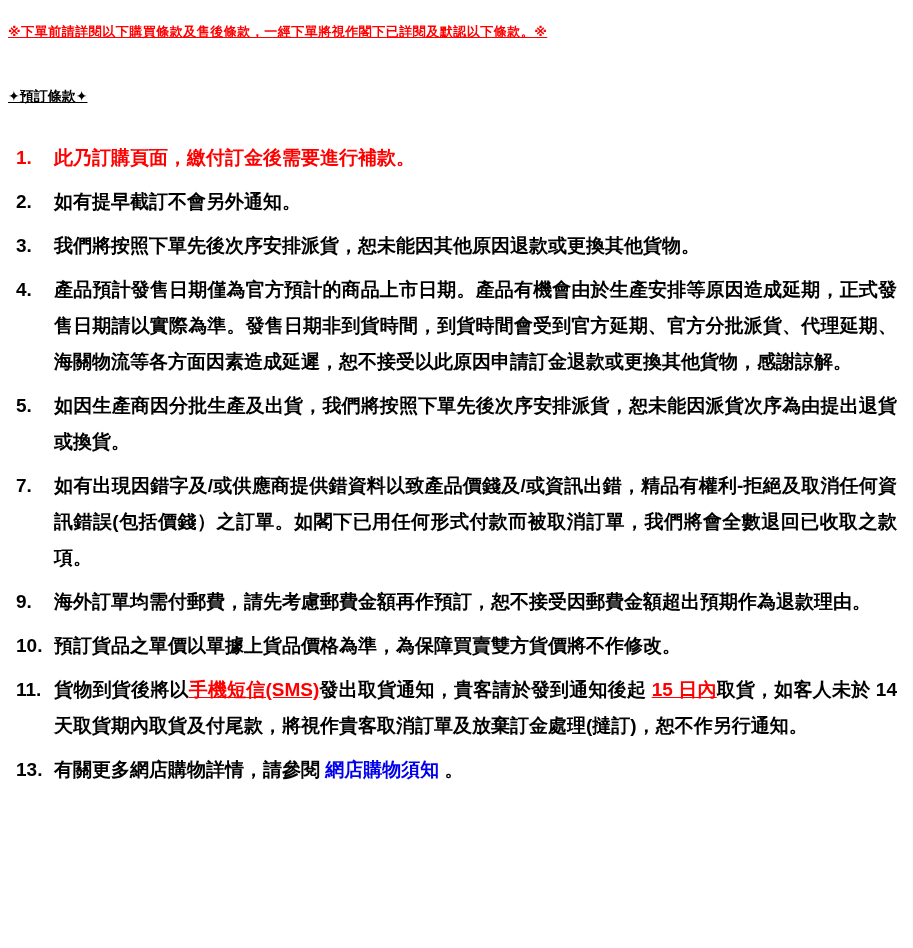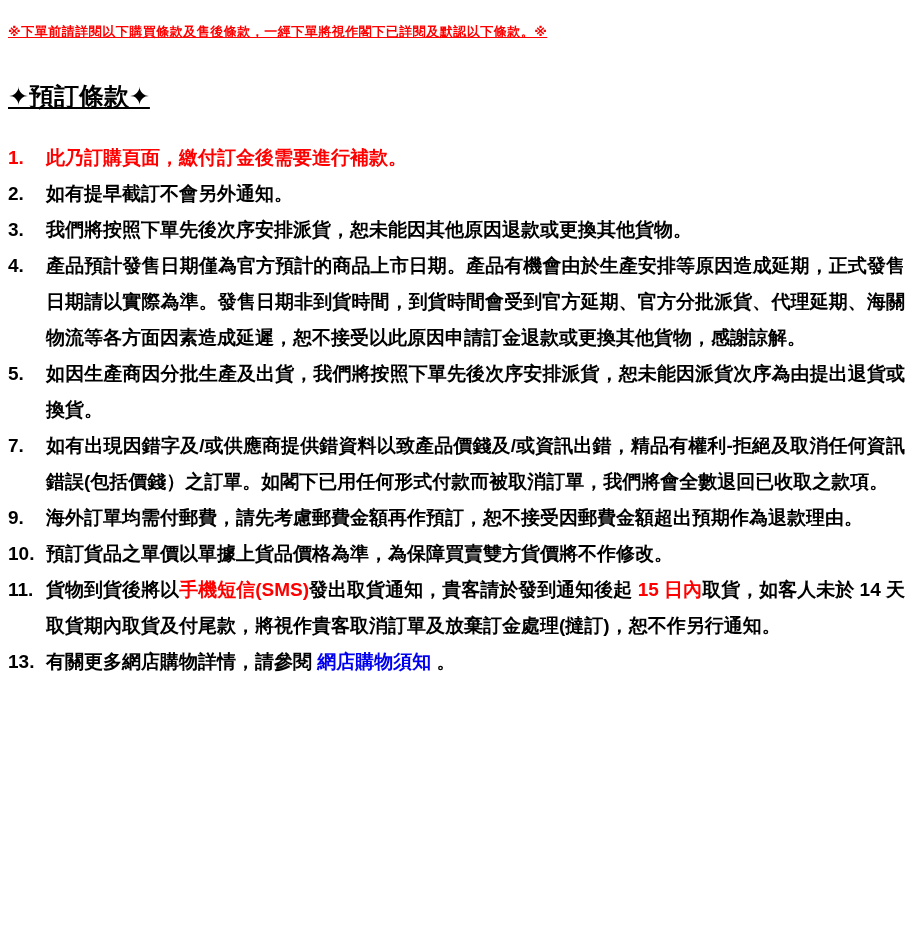--- a/index.html
+++ b/index.html
@@ -21,43 +21,44 @@
   .doc-title {
     color: #ff0000;
     text-decoration: underline;
     font-size: 13px;
     margin: 4px 0 0 0;
     letter-spacing: 0.5px;
   }
   .section-heading {
     color: #000000;
     text-decoration: underline;
-    font-size: 25px;
+    font-size: 14px;
     margin: 28px 0 0 0;
   }
   ol.terms {
     list-style: none;
     margin: 26px 0 0 0;
     padding: 0;
   }
   ol.terms li.term {
     padding-left: 38px;
     text-indent: -38px;
     text-align: justify;
-    margin: 0;
+    margin: 8px;
   }
   ol.terms li.term .num {
     display: inline-block;
     min-width: 38px;
     text-indent: 0;
     box-sizing: border-box;
   }
   .red { color: #ff0000; }
   .hl {
     color: #ff0000;
+    text-decoration: underline;
   }
   a.doc-link, .link {
     color: #0000ee;
     cursor: pointer;
   }
 </style>
 </head>
 <body>
 
 <div class="doc-title">※下單前請詳閱以下購買條款及售後條款，一經下單將視作閣下已詳閱及默認以下條款。※</div>

